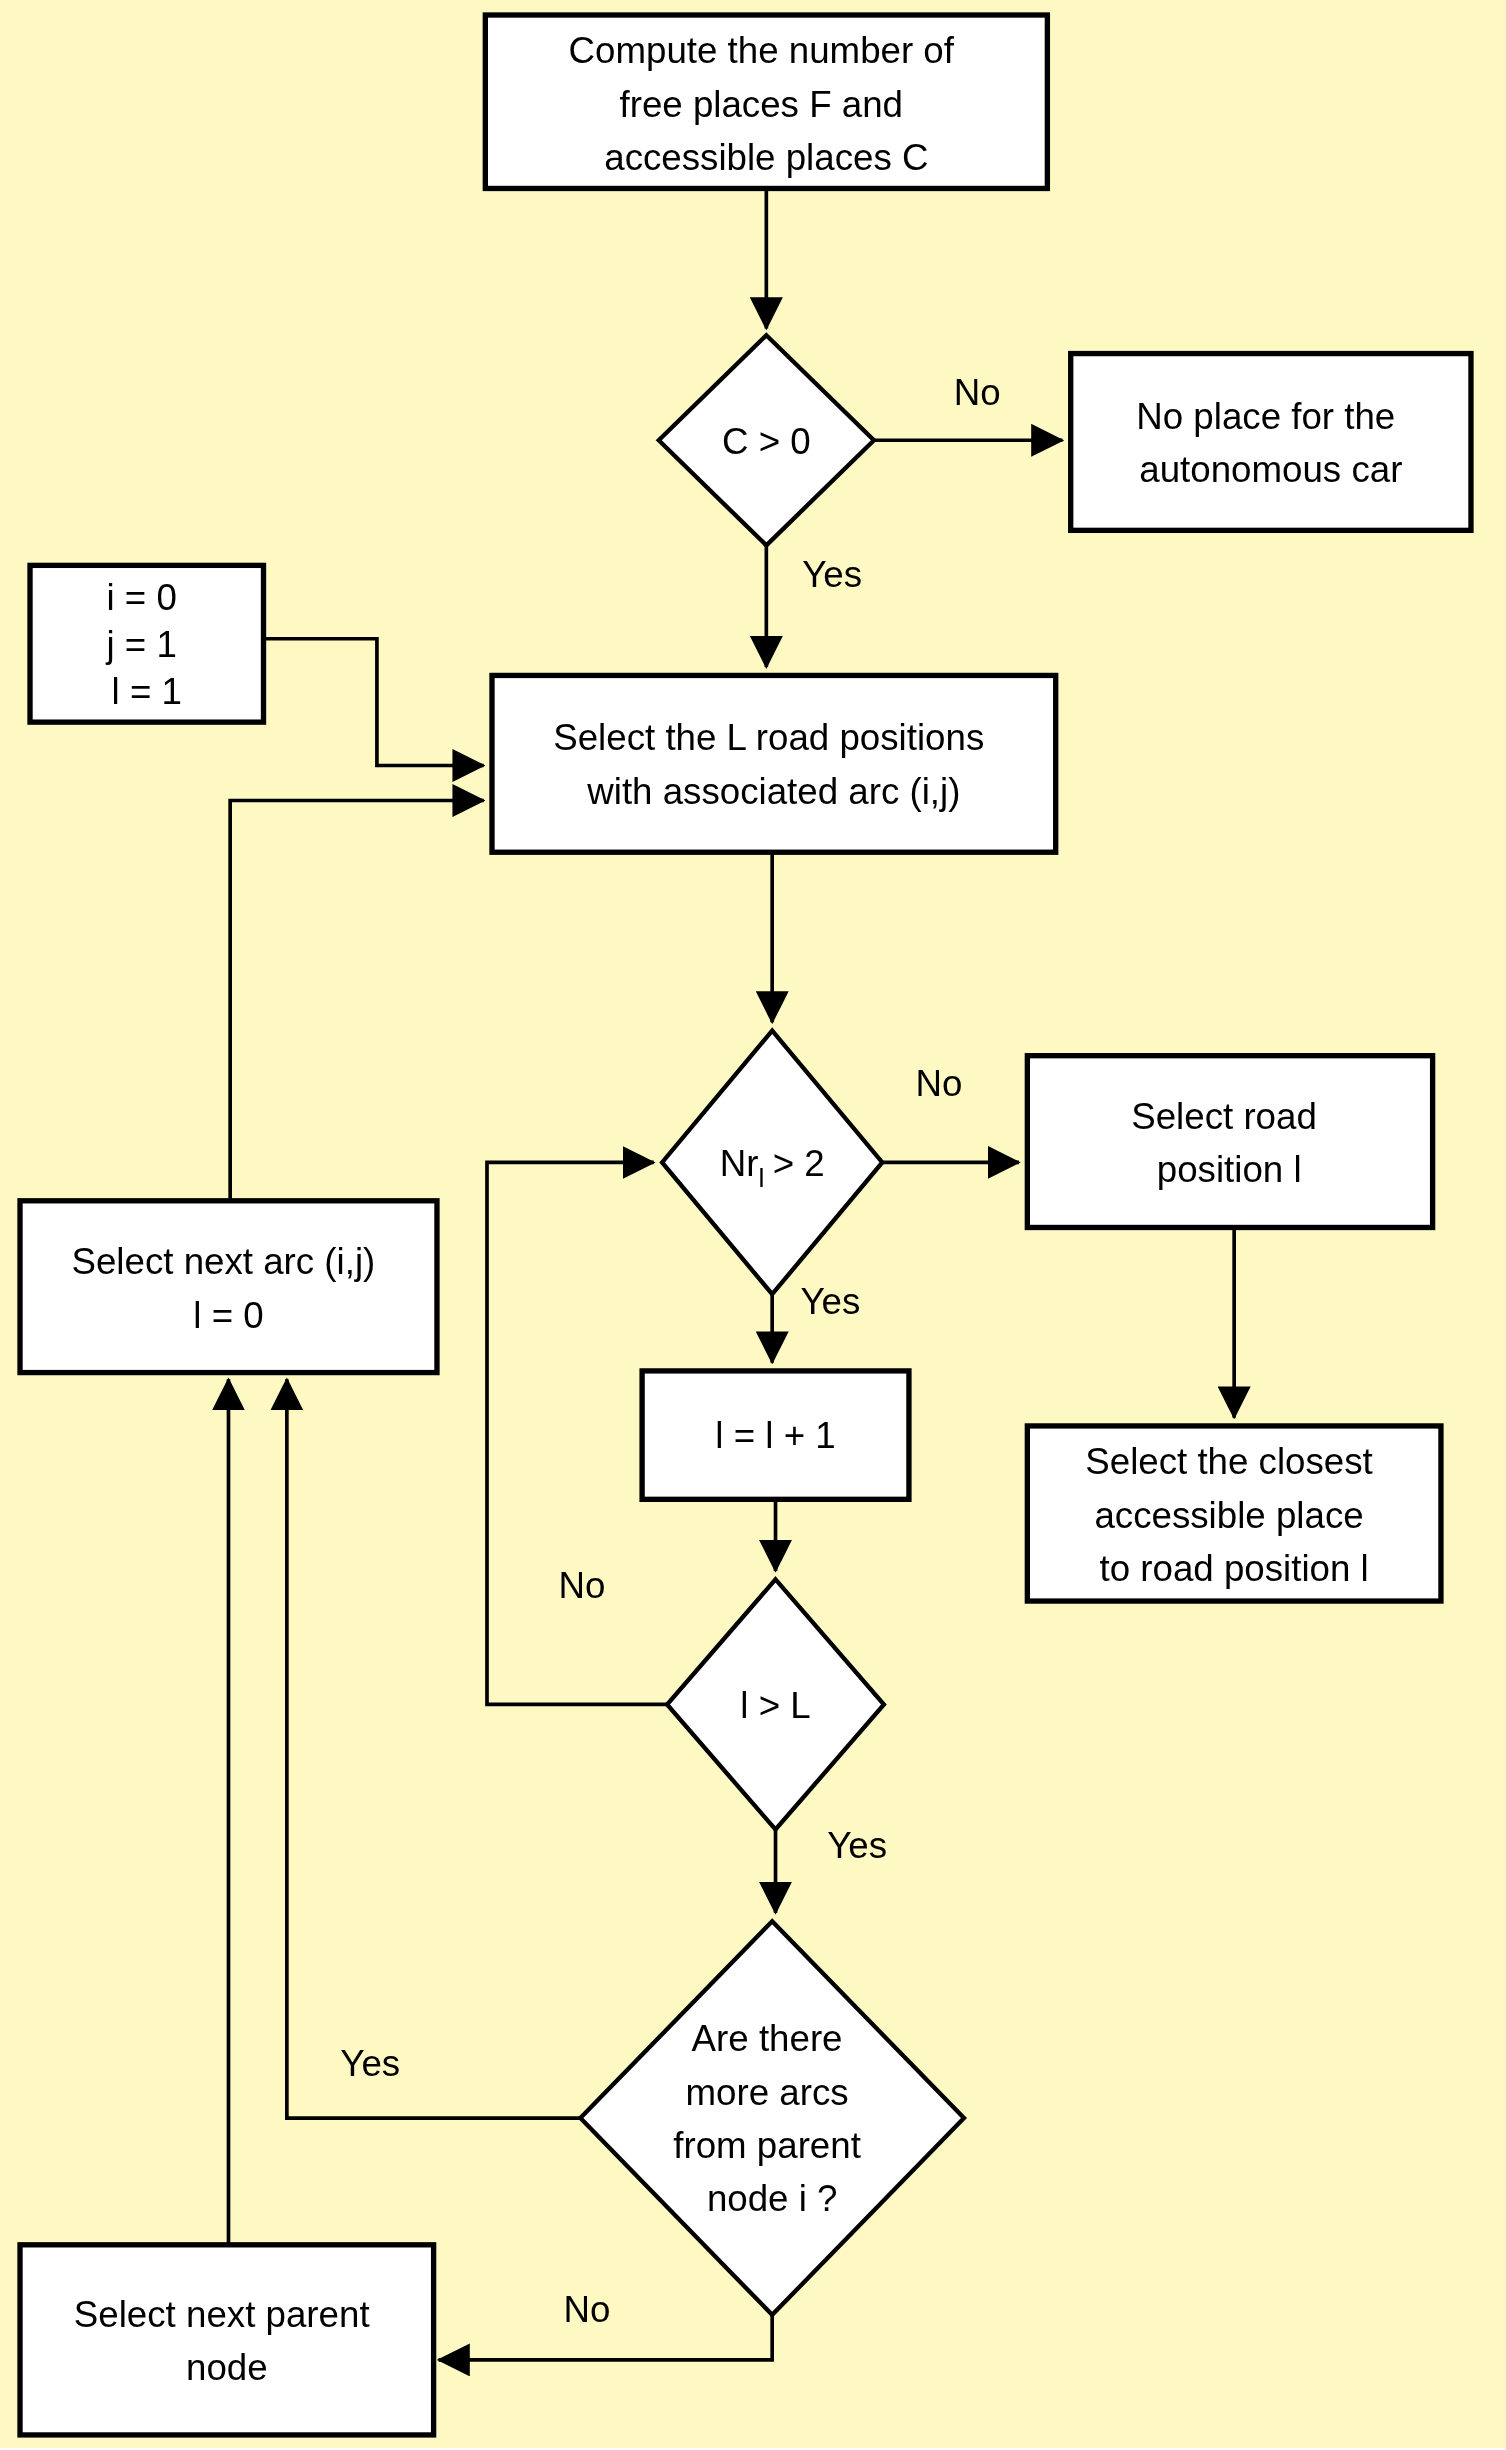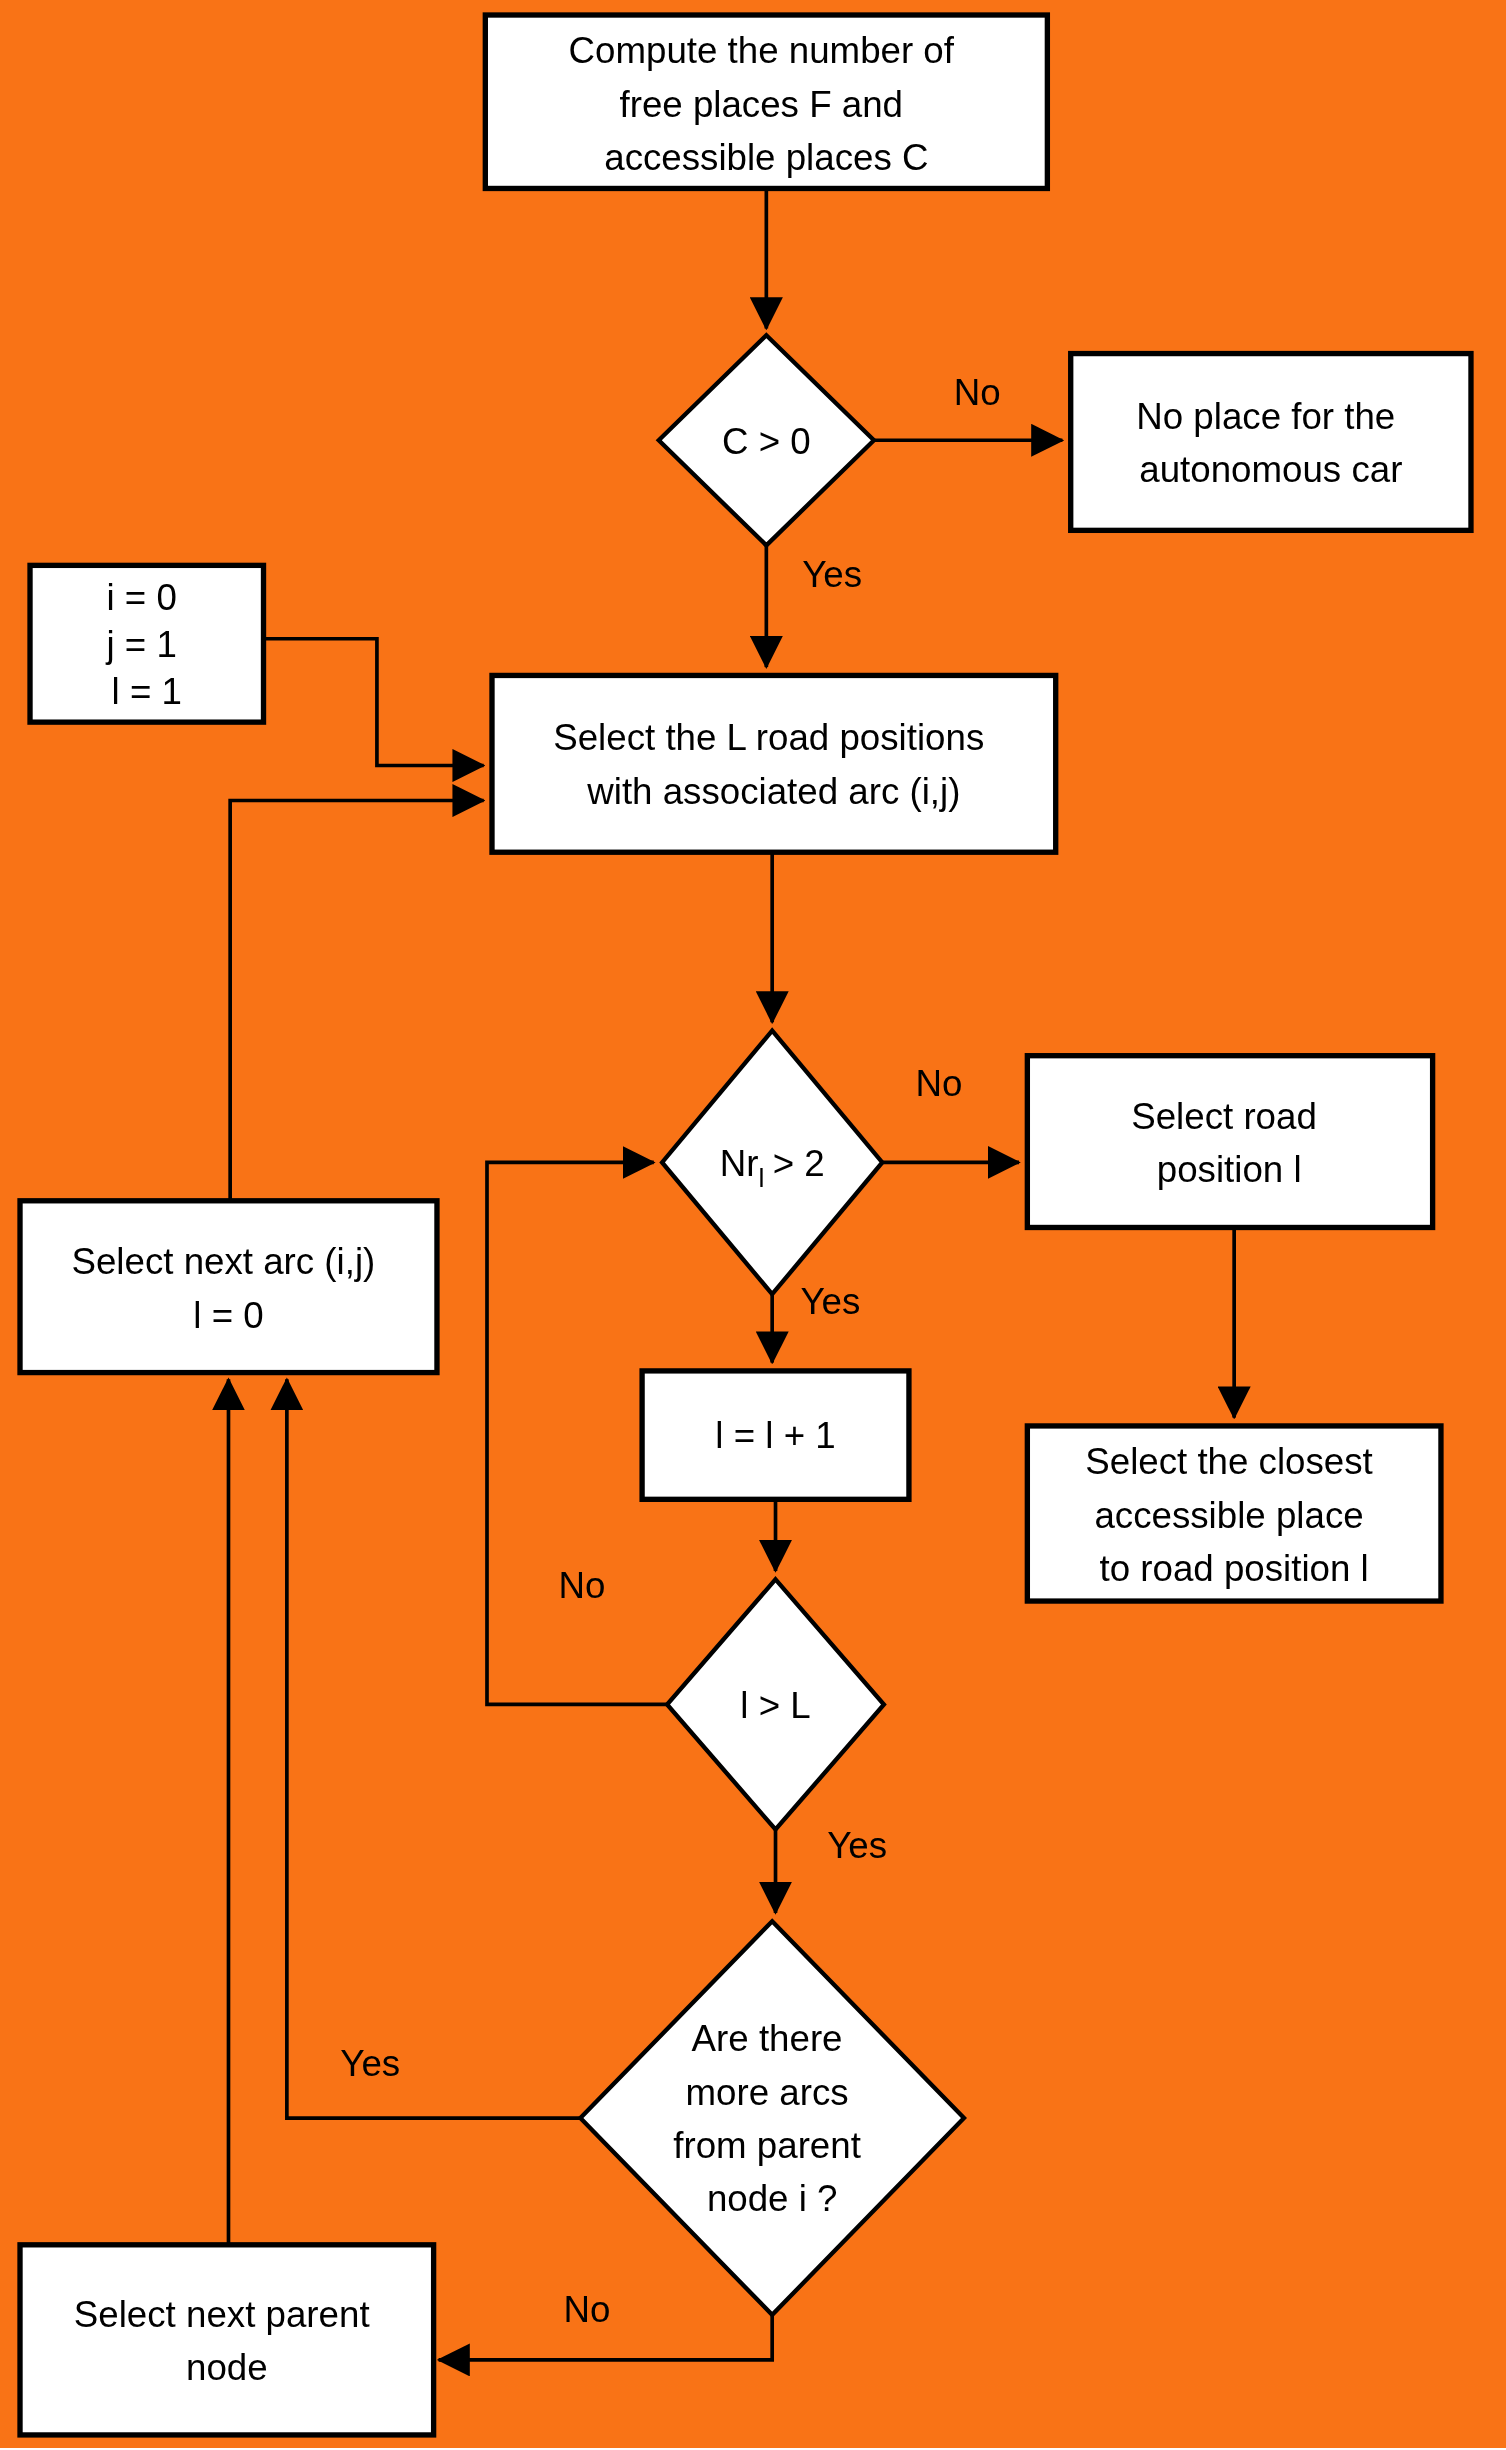--- a/index.html
+++ b/index.html
@@ -2,21 +2,21 @@
 <html style="font-size:9px"><head>
 <meta charset="utf-8">
 <style>
   html, body {
     margin: 0;
     padding: 0;
     background: #ffffff;
   }
   .flowchart-wrap {
     width: 100%;
-    background: #f97316;
+    background: #fef9c3;
     text-align: right;
   }
   svg {
     display: block;
     width: 100%;
     height: auto;
   }
   .node-box {
     fill: #ffffff;
     stroke: #000000;

